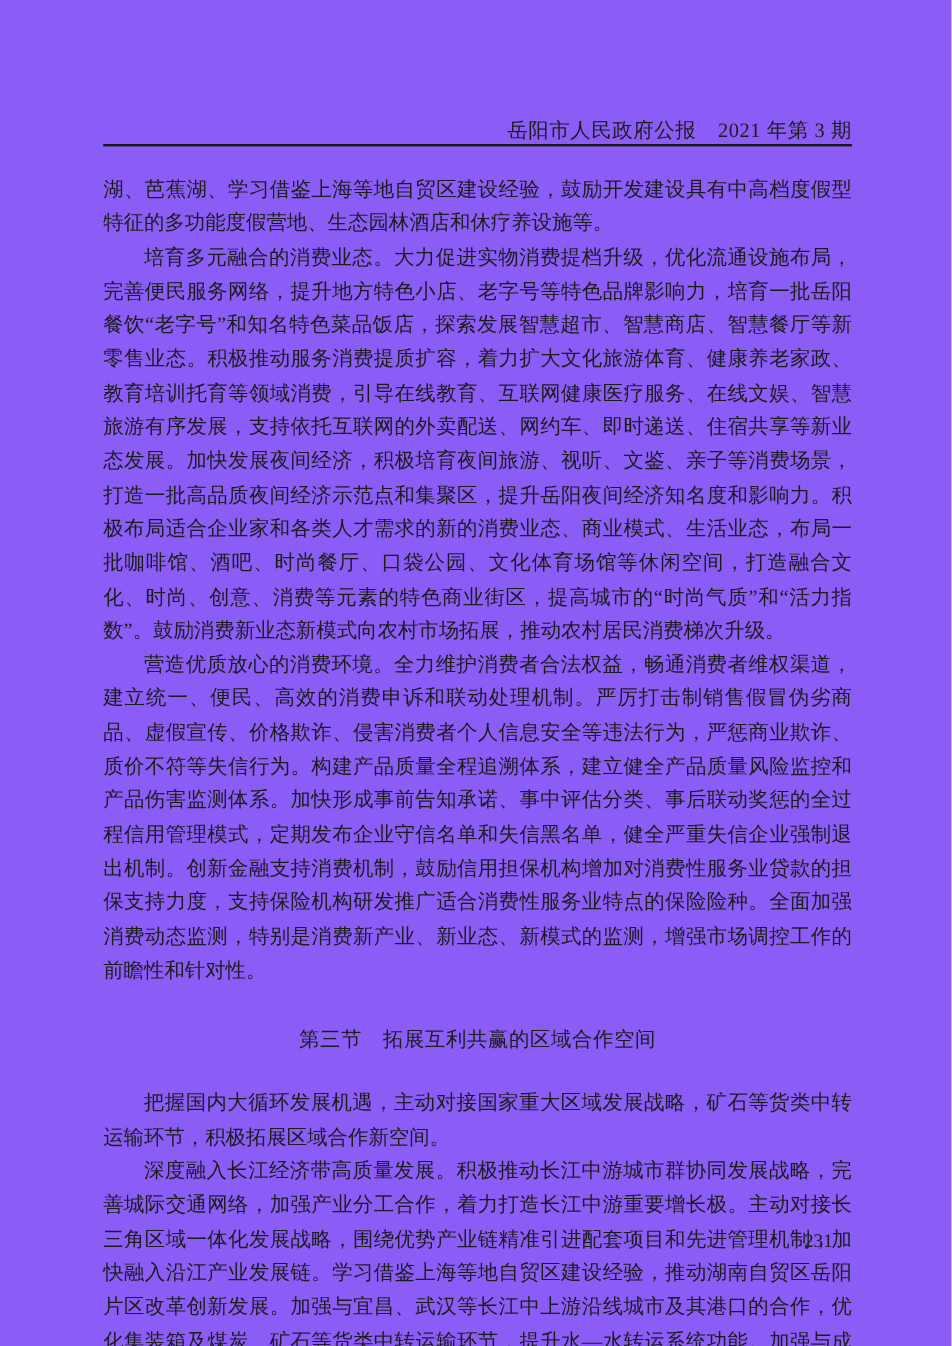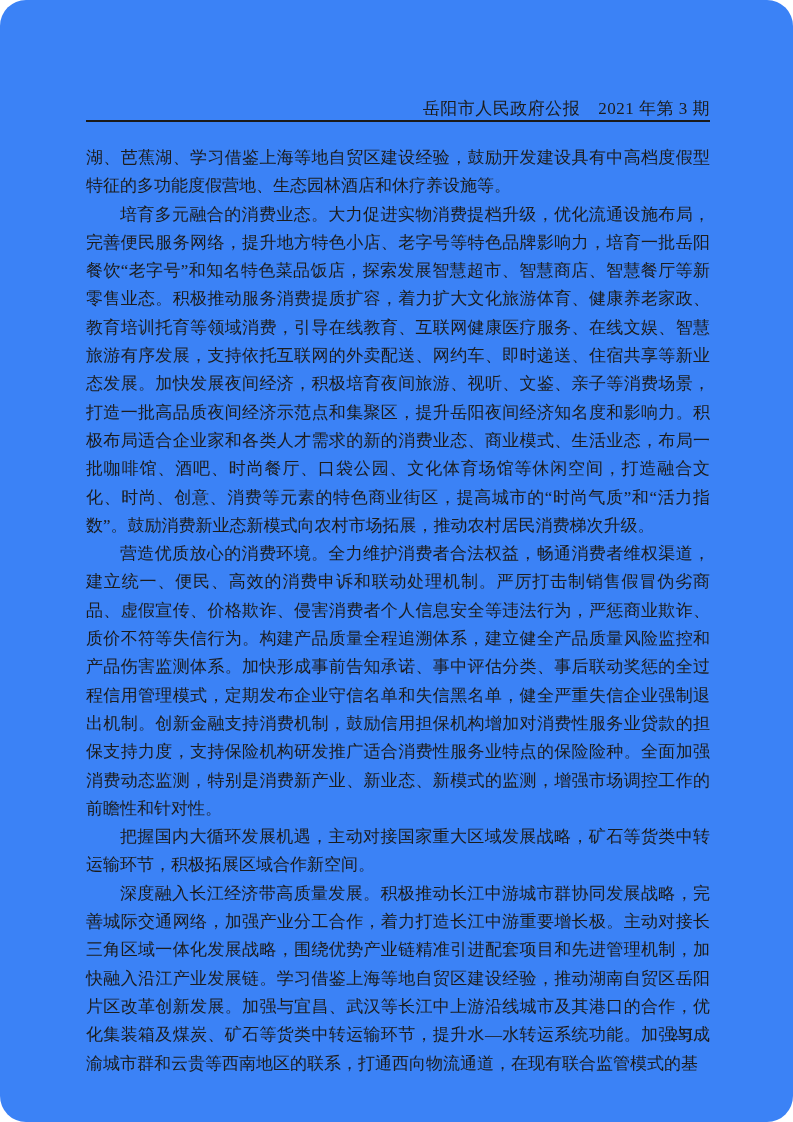--- a/index.html
+++ b/index.html
@@ -4,25 +4,24 @@
 <style>
   html, body {
     margin: 0;
     padding: 0;
     background: #ffffff;
   }
   .page {
     position: relative;
     width: 793px;
     height: 1122px;
-    background: #3b82f6;
+    background: #8b5cf6;
     font-family: "Liberation Serif", "DejaVu Serif", serif;
     color: #1c1c1c;
     overflow: hidden;
-    border-radius: 26px;
   }
   .running-header {
     position: absolute;
     top: 97px;
     left: 86px;
     width: 624px;
     text-align: right;
     font-size: 17px;
     letter-spacing: 0.5px;
     white-space: nowrap;
@@ -82,20 +81,21 @@
     <span>岳阳市人民政府公报</span><span class="hdr-gap"></span><span>2021 年第 3 期</span>
   </div>
 
   <div class="header-rule"></div>
 
   <div class="body-text">
     <p class="para no-indent">湖、芭蕉湖、学习借鉴上海等地自贸区建设经验，鼓励开发建设具有中高档度假型特征的多功能度假营地、生态园林酒店和休疗养设施等。</p>
     <p class="para">培育多元融合的消费业态。大力促进实物消费提档升级，优化流通设施布局，完善便民服务网络，提升地方特色小店、老字号等特色品牌影响力，培育一批岳阳餐饮“老字号”和知名特色菜品饭店，探索发展智慧超市、智慧商店、智慧餐厅等新零售业态。积极推动服务消费提质扩容，着力扩大文化旅游体育、健康养老家政、教育培训托育等领域消费，引导在线教育、互联网健康医疗服务、在线文娱、智慧旅游有序发展，支持依托互联网的外卖配送、网约车、即时递送、住宿共享等新业态发展。加快发展夜间经济，积极培育夜间旅游、视听、文鉴、亲子等消费场景，打造一批高品质夜间经济示范点和集聚区，提升岳阳夜间经济知名度和影响力。积极布局适合企业家和各类人才需求的新的消费业态、商业模式、生活业态，布局一批咖啡馆、酒吧、时尚餐厅、口袋公园、文化体育场馆等休闲空间，打造融合文化、时尚、创意、消费等元素的特色商业街区，提高城市的“时尚气质”和“活力指数”。鼓励消费新业态新模式向农村市场拓展，推动农村居民消费梯次升级。</p>
     <p class="para">营造优质放心的消费环境。全力维护消费者合法权益，畅通消费者维权渠道，建立统一、便民、高效的消费申诉和联动处理机制。严厉打击制销售假冒伪劣商品、虚假宣传、价格欺诈、侵害消费者个人信息安全等违法行为，严惩商业欺诈、质价不符等失信行为。构建产品质量全程追溯体系，建立健全产品质量风险监控和产品伤害监测体系。加快形成事前告知承诺、事中评估分类、事后联动奖惩的全过程信用管理模式，定期发布企业守信名单和失信黑名单，健全严重失信企业强制退出机制。创新金融支持消费机制，鼓励信用担保机构增加对消费性服务业贷款的担保支持力度，支持保险机构研发推广适合消费性服务业特点的保险险种。全面加强消费动态监测，特别是消费新产业、新业态、新模式的监测，增强市场调控工作的前瞻性和针对性。</p>
 
+    <h3 class="section-heading">第三节　拓展互利共赢的区域合作空间</h3>
 
     <p class="para">把握国内大循环发展机遇，主动对接国家重大区域发展战略，矿石等货类中转运输环节，积极拓展区域合作新空间。</p>
     <p class="para">深度融入长江经济带高质量发展。积极推动长江中游城市群协同发展战略，完善城际交通网络，加强产业分工合作，着力打造长江中游重要增长极。主动对接长三角区域一体化发展战略，围绕优势产业链精准引进配套项目和先进管理机制，加快融入沿江产业发展链。学习借鉴上海等地自贸区建设经验，推动湖南自贸区岳阳片区改革创新发展。加强与宜昌、武汉等长江中上游沿线城市及其港口的合作，优化集装箱及煤炭、矿石等货类中转运输环节，提升水—水转运系统功能。加强与成渝城市群和云贵等西南地区的联系，打通西向物流通道，在现有联合监管模式的基</p>
   </div>
 
   <div class="page-number">231</div>
 
 </div>
 
 </body></html>

